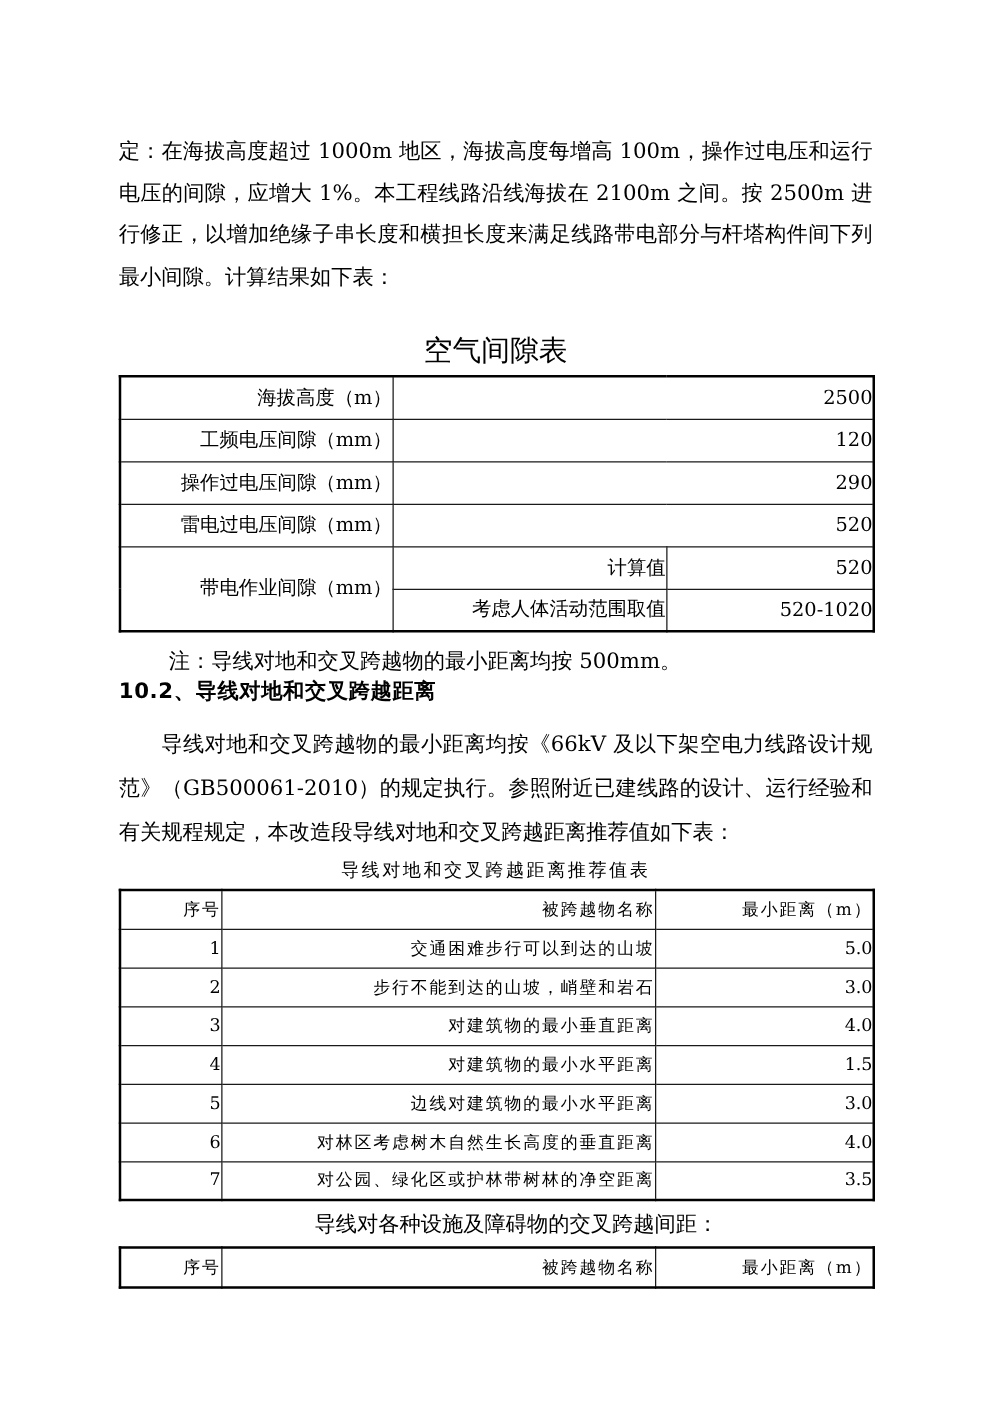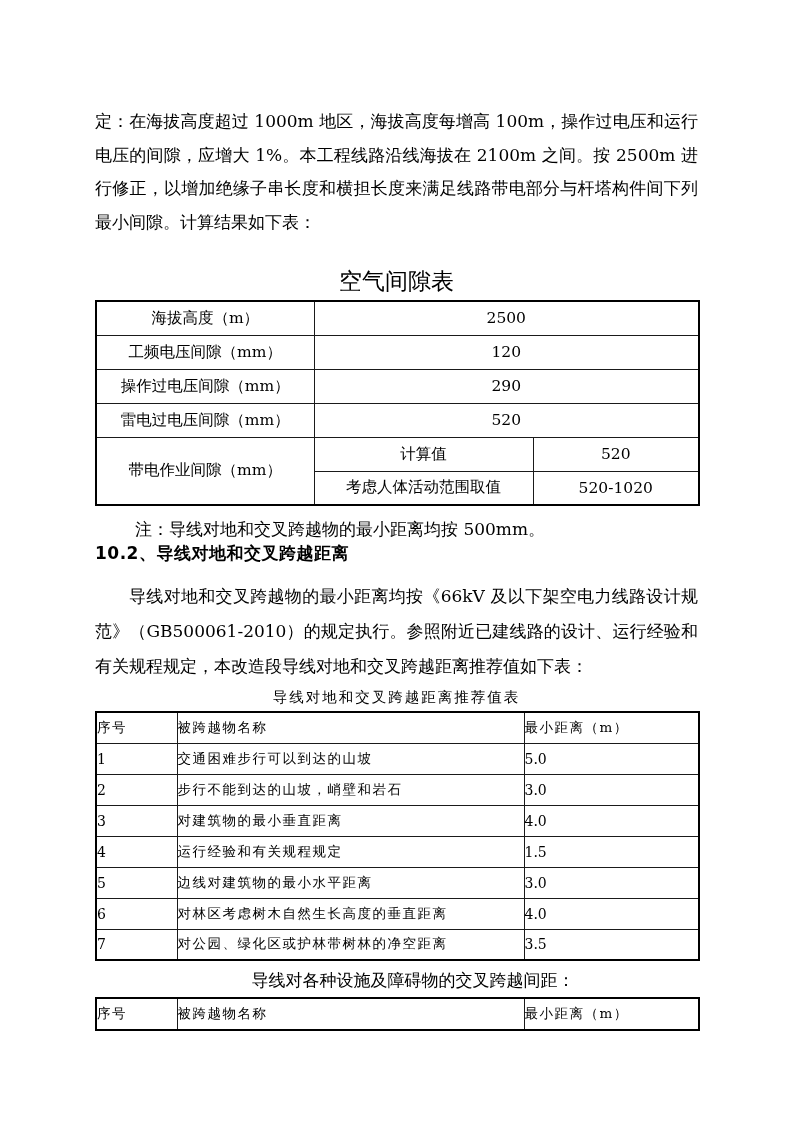--- a/index.html
+++ b/index.html
@@ -39,21 +39,21 @@
   }
   table {
     border-collapse: collapse;
     table-layout: fixed;
     width: 603px;
   }
   table.t1 { margin-top: 8px; border: 2.5px solid #000; }
   .t1 td {
     border: 1px solid #1a1a1a;
     height: 34px;
-    text-align: center;
+    text-align: right;
     vertical-align: middle;
     font-size: 15.5px;
   }
   .note {
     margin-top: 11px;
     font-size: 17px;
     line-height: 24px;
     padding-left: 40px;
   }
   .heading {
@@ -69,21 +69,21 @@
     letter-spacing: 2px;
     margin-top: 3px;
     line-height: 20px;
   }
   table.t2, table.t3 { border: 2.5px solid #000; }
   table.t2 { margin-top: 4px; }
   table.t3 { margin-top: 5px; }
   .t2 td, .t2 th, .t3 td, .t3 th {
     border: 1px solid #1a1a1a;
     height: 31px;
-    text-align: left;
+    text-align: right;
     vertical-align: middle;
     font-size: 13.5px;
     font-weight: normal;
     letter-spacing: 1.5px;
   }
   .t2 td.num, .t2 td.val { letter-spacing: 0; font-size: 14px; }
   .t3 th { height: 32px; }
   .caption3 {
     margin-top: 7px;
     font-size: 17px;
@@ -167,21 +167,21 @@
         <td>步行不能到达的山坡，峭壁和岩石</td>
         <td class="val">3.0</td>
       </tr>
       <tr>
         <td class="num">3</td>
         <td>对建筑物的最小垂直距离</td>
         <td class="val">4.0</td>
       </tr>
       <tr>
         <td class="num">4</td>
-        <td>运行经验和有关规程规定</td>
+        <td>对建筑物的最小水平距离</td>
         <td class="val">1.5</td>
       </tr>
       <tr>
         <td class="num">5</td>
         <td>边线对建筑物的最小水平距离</td>
         <td class="val">3.0</td>
       </tr>
       <tr>
         <td class="num">6</td>
         <td>对林区考虑树木自然生长高度的垂直距离</td>

